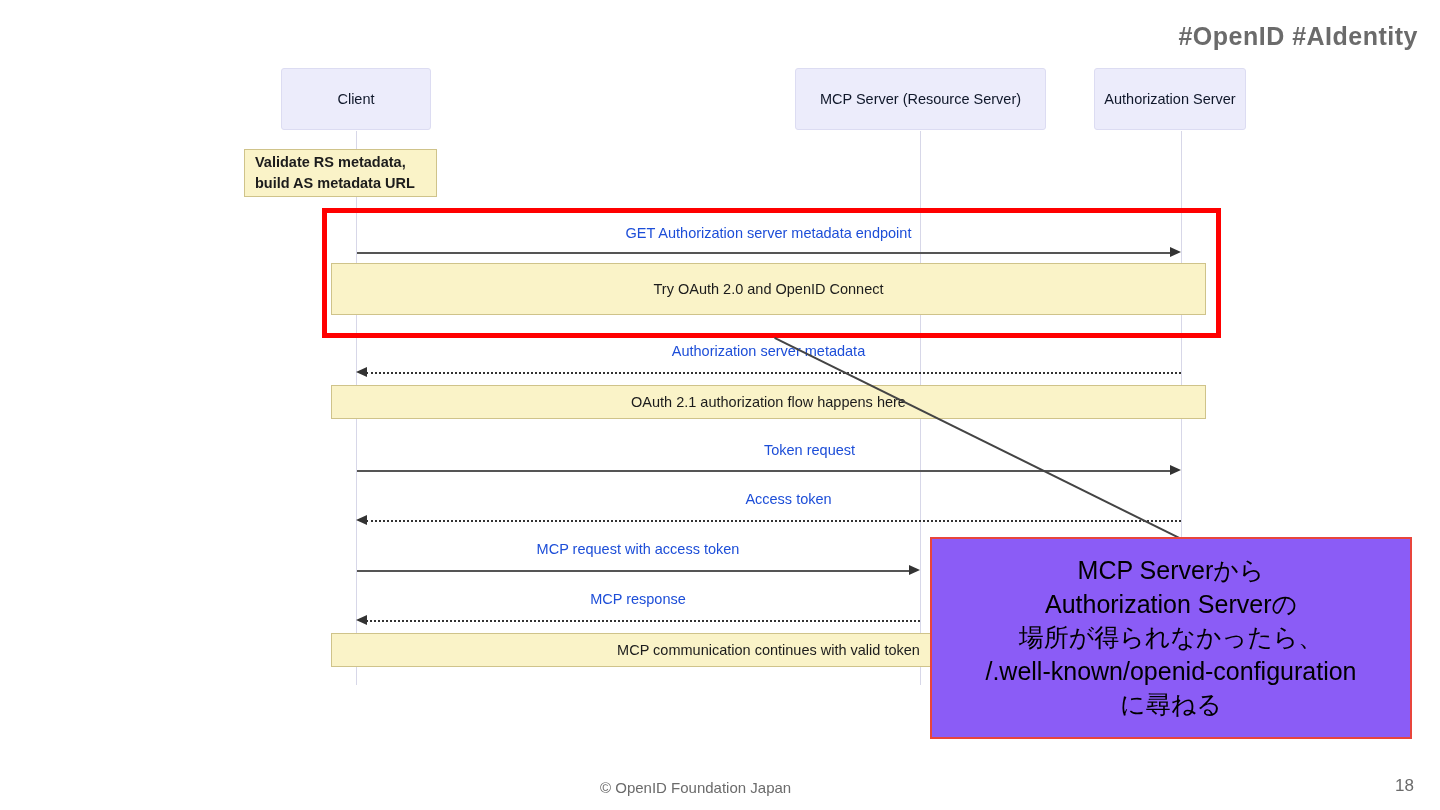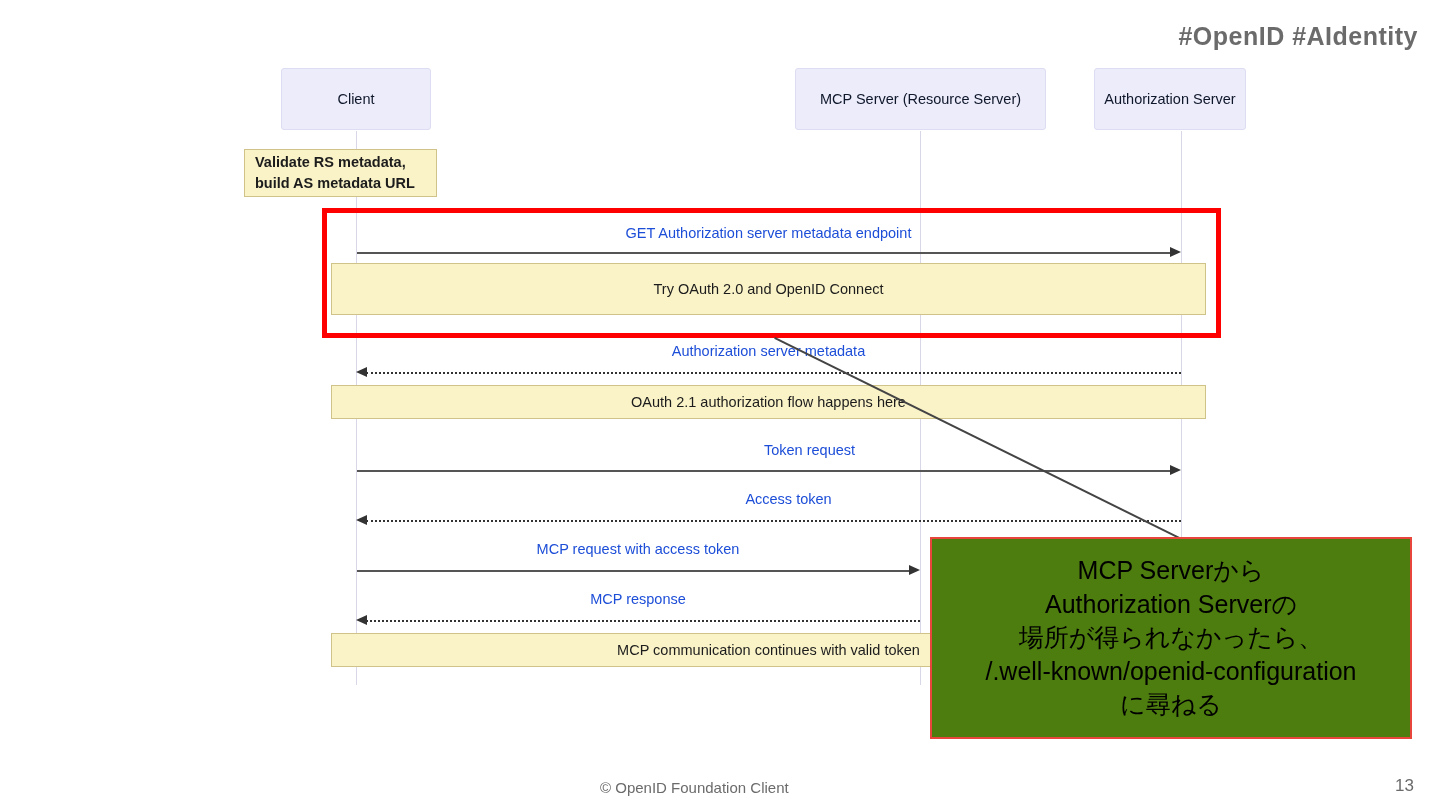--- a/index.html
+++ b/index.html
@@ -115,21 +115,21 @@
     position: absolute;
     box-sizing: border-box;
     border: 5px solid #FF0000;
     background: transparent;
   }
 
   
   .callout {
     position: absolute;
     box-sizing: border-box;
-    background: #4d7c0f;
+    background: #8b5cf6;
     border: 2px solid #E8453C;
     display: flex;
     justify-content: center;
     text-align: center;
     font-size: 25px;
     line-height: 1.34;
     color: #000000;
     padding: 6px 22px;
   }
   .callout-leader {
@@ -227,16 +227,16 @@
     <div class="callout" style="left:930px; top:537px; width:482px; height:202px; flex-direction:column;">
       <span>MCP Serverから</span>
       <span>Authorization Serverの</span>
       <span>場所が得られなかったら、</span>
       <span>/.well-known/openid-configuration</span>
       <span>に尋ねる</span>
     </div>
 
   </div>
 
-  <div class="footer-copy">© OpenID Foundation Client</div>
-  <div class="page-number">13</div>
+  <div class="footer-copy">© OpenID Foundation Japan</div>
+  <div class="page-number">18</div>
 
 </div>
 
 </body></html>

